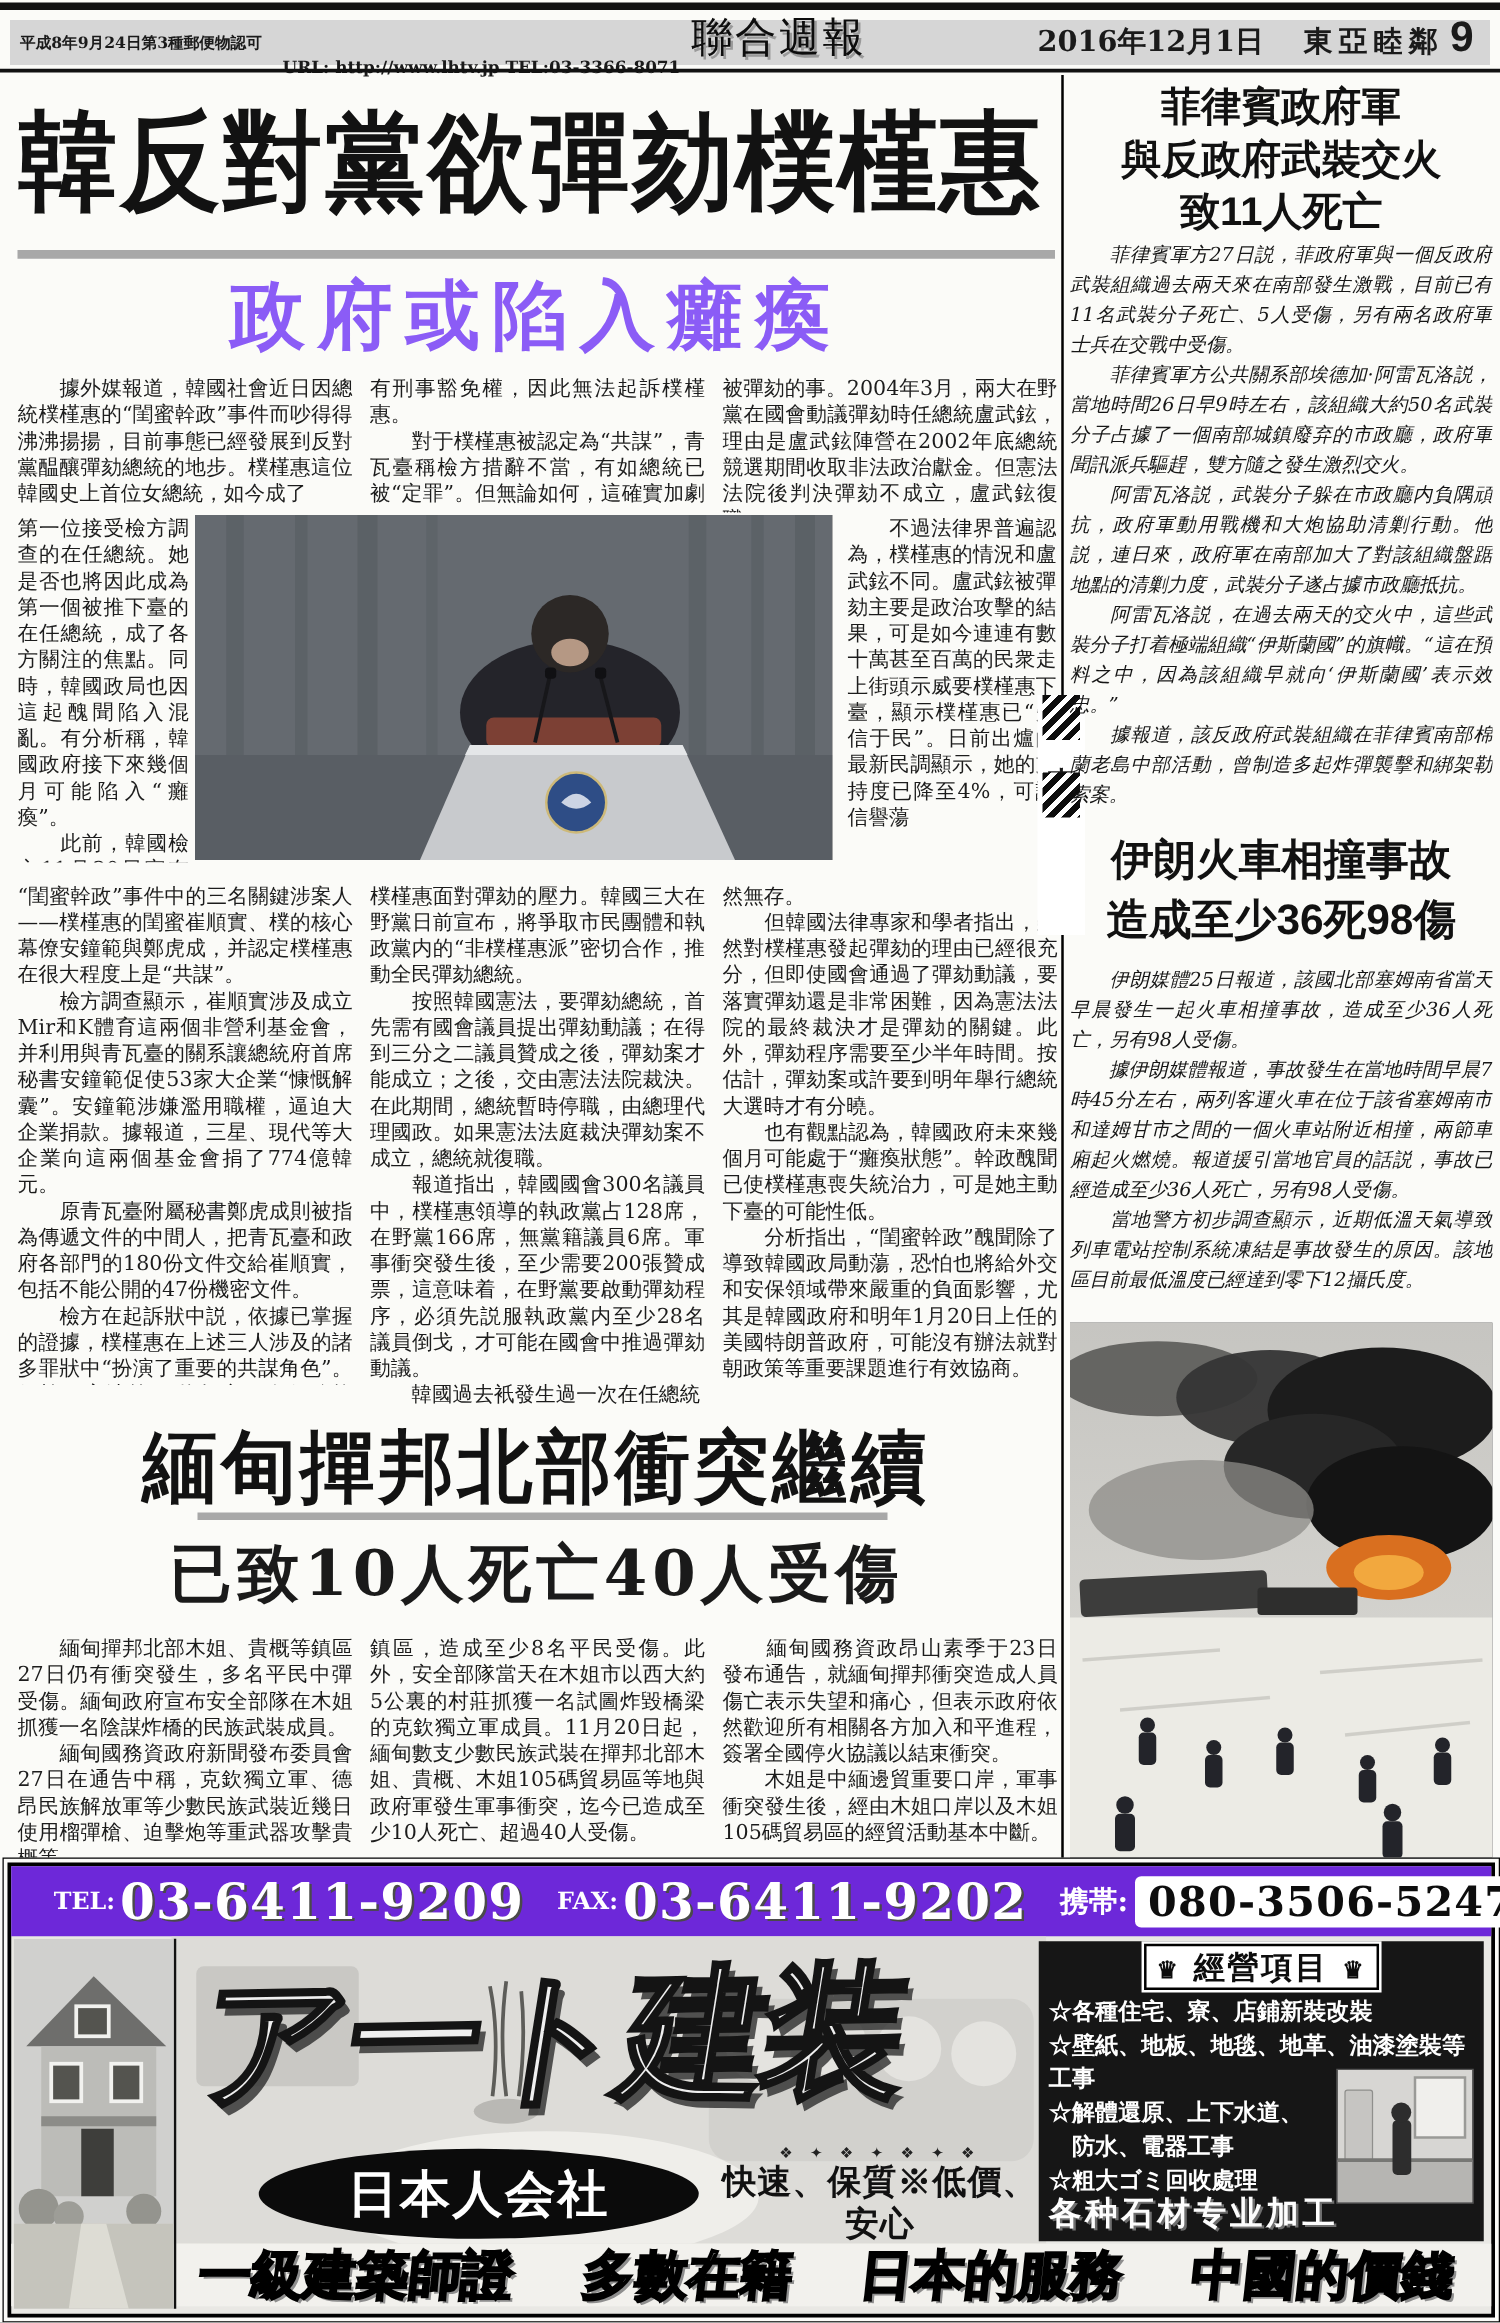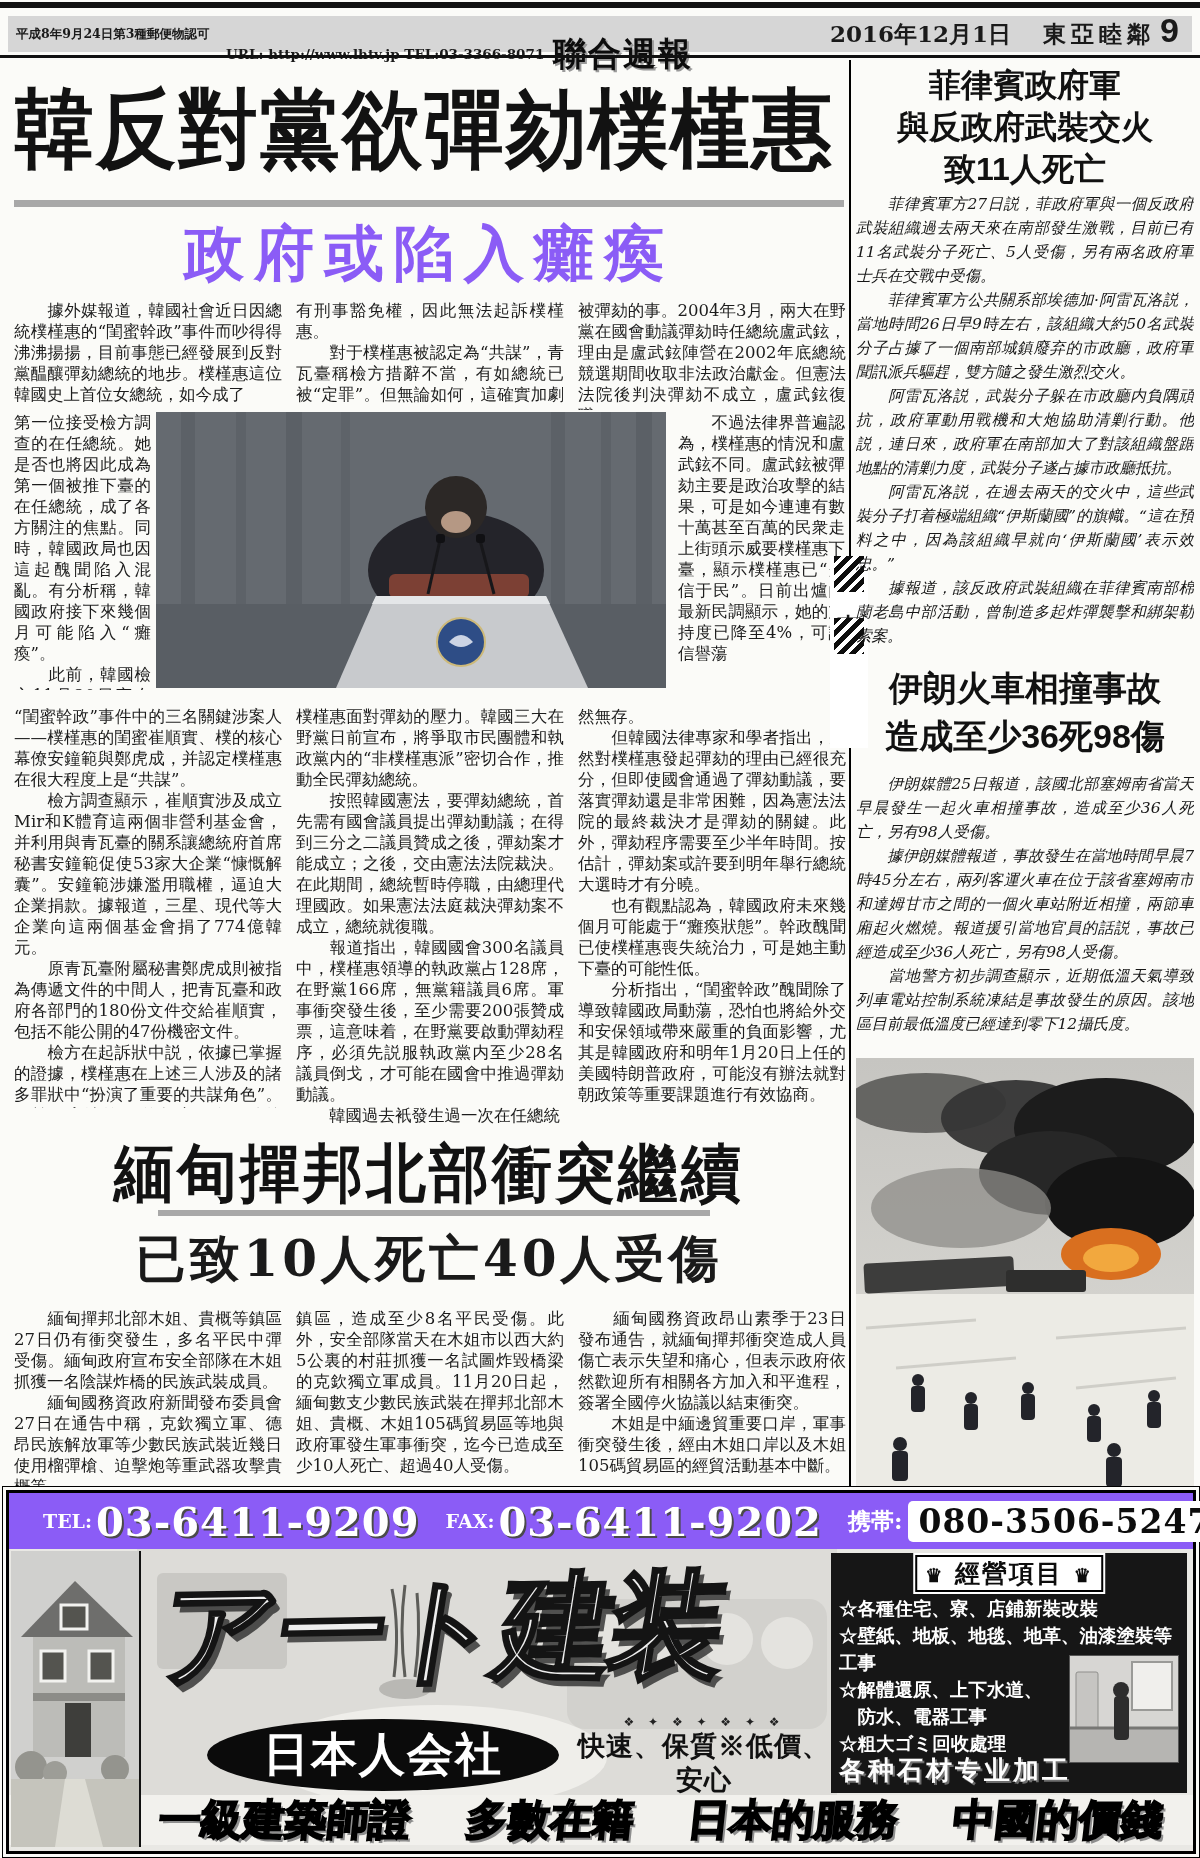--- a/index.html
+++ b/index.html
@@ -6,21 +6,21 @@
   .page{position:relative;width:1200px;height:1858px;background:#fbfbf8;overflow:hidden;
         font-family:"DejaVu Serif",serif;color:#1a1a1a;}
   .abs{position:absolute;}
   
   .top-line{left:0;top:2px;width:1200px;height:6px;background:#111;}
   .mast-band{left:8px;top:16px;width:1184px;height:36px;background:#d6d6d6;}
   .mast-band .abs{top:0;height:21px;line-height:36px;white-space:nowrap;}
   .mh-permit{left:8px;font-size:12.5px;font-weight:700;}
   .mh-contact{left:218px;font-size:13.5px;font-weight:700;margin-top:20px;}
   .mh-logo{left:545px;top:-4px !important;font-family:"Liberation Sans",sans-serif;font-size:33px;
-           font-weight:700;letter-spacing:2px;color:#0d0d0d;text-shadow:2px 2px 0 #9a9a9a;margin-top:24px;}
+           font-weight:400;letter-spacing:2px;color:#0d0d0d;text-shadow:2px 2px 0 #9a9a9a;}
   .mh-date{left:822px;font-size:23px;font-weight:700;}
   .mh-section{left:1035px;font-size:23px;font-weight:700;letter-spacing:5px;}
   .mh-pageno{left:1152px;top:-4px !important;font-family:"Liberation Sans",sans-serif;
              font-size:34px;font-weight:900;}
   .mast-rule{left:0;top:55px;width:1200px;height:3px;background:#111;}
   
   .lead-headline{left:14px;top:62px;width:832px;height:128px;line-height:126px;
     font-family:"Liberation Sans",sans-serif;font-size:80px;font-weight:900;letter-spacing:2px;
     color:#121212;white-space:nowrap;transform:scaleY(1.08);transform-origin:top left;}
   .rule-gray{background:#a8a8a8;}
@@ -64,38 +64,38 @@
     background:repeating-linear-gradient(135deg,#0d0d0d 0 5px,#fff 5px 9px);}
   .strip-label{writing-mode:vertical-rl;text-orientation:upright;font-size:23px;font-weight:700;
     letter-spacing:5px;line-height:30px;margin:3px 0;font-family:"DejaVu Serif",serif;}
   
   .photo{overflow:hidden;background:#777;}
   .park-photo{left:156px;top:412px;width:510px;height:276px;}
   .crash-photo{left:856px;top:1058px;width:338px;height:428px;}
   
   .ad-box{left:6px;top:1490px;width:1184px;height:358px;border:3px solid #000;
           outline:1px solid #000;outline-offset:3px;background:#e9e8e4;}
-  .ad-phone{position:absolute;left:0;top:0;width:100%;height:56px;background:#8b5cf6;
+  .ad-phone{position:absolute;left:0;top:0;width:100%;height:56px;background:#6d28d9;
     display:flex;align-items:center;padding-left:34px;box-sizing:border-box;white-space:nowrap;}
   .ph-lab{color:#fff;font-size:19px;font-weight:700;margin-right:4px;}
   .ph-num{color:#fff;font-size:40px;font-weight:900;letter-spacing:1px;
           text-shadow:2px 2px 0 #4a4a4a;margin-right:26px;}
   .ph-moblab{color:#fff;font-size:23px;font-weight:900;margin-right:6px;}
   .ph-pill{background:#fff;color:#0d0d0d;font-size:33px;font-weight:900;padding:1px 10px;
            border-radius:5px;margin-right:16px;letter-spacing:1px;}
   .ad-main{position:absolute;left:0;top:56px;width:100%;height:246px;overflow:hidden;}
   .sofa-bg{position:absolute;left:128px;top:0;width:700px;height:246px;}
   .house-photo{position:absolute;left:2px;top:58px;width:128px;height:296px;z-index:3;
                border-right:2px solid #111;}
   .ad-brand{position:absolute;left:152px;top:2px;width:690px;font-family:"Liberation Sans",sans-serif;
     font-size:116px;font-weight:900;letter-spacing:-5px;color:#efefef;
     -webkit-text-stroke:3px #141414;text-shadow:6px 7px 0 rgba(45,45,45,.8);
     transform:skewX(-10deg) rotate(-1deg);white-space:nowrap;z-index:2;}
   .ad-oval{position:absolute;left:198px;top:170px;width:352px;height:72px;background:#0b0b0b;
-    border-radius:50%;color:#fff;font-family:"Liberation Sans",sans-serif;font-size:46px;
+    border-radius:50%;color:#fff;font-family:"Liberation Sans",sans-serif;font-size:40px;
     font-weight:900;display:flex;align-items:center;justify-content:center;letter-spacing:2px;z-index:2;}
   .ad-sloganwrap{position:absolute;left:560px;top:166px;width:270px;text-align:center;z-index:2;}
   .orn{font-size:12px;letter-spacing:5px;color:#222;line-height:14px;}
   .ad-slogan{font-size:27px;font-weight:900;letter-spacing:1px;color:#111;line-height:34px;}
   .ad-panel{position:absolute;left:822px;top:4px;width:356px;height:240px;background:#161616;z-index:2;}
   .panel-head{position:absolute;left:50%;top:2px;transform:translateX(-50%);background:#fff;
     border:2px solid #000;box-shadow:0 0 0 2px #fff;padding:0 8px;white-space:nowrap;
     font-size:25px;font-weight:900;color:#0d0d0d;letter-spacing:2px;}
   .crown{font-size:19px;}
   .panel-items{position:absolute;left:8px;top:42px;width:344px;color:#fff;

